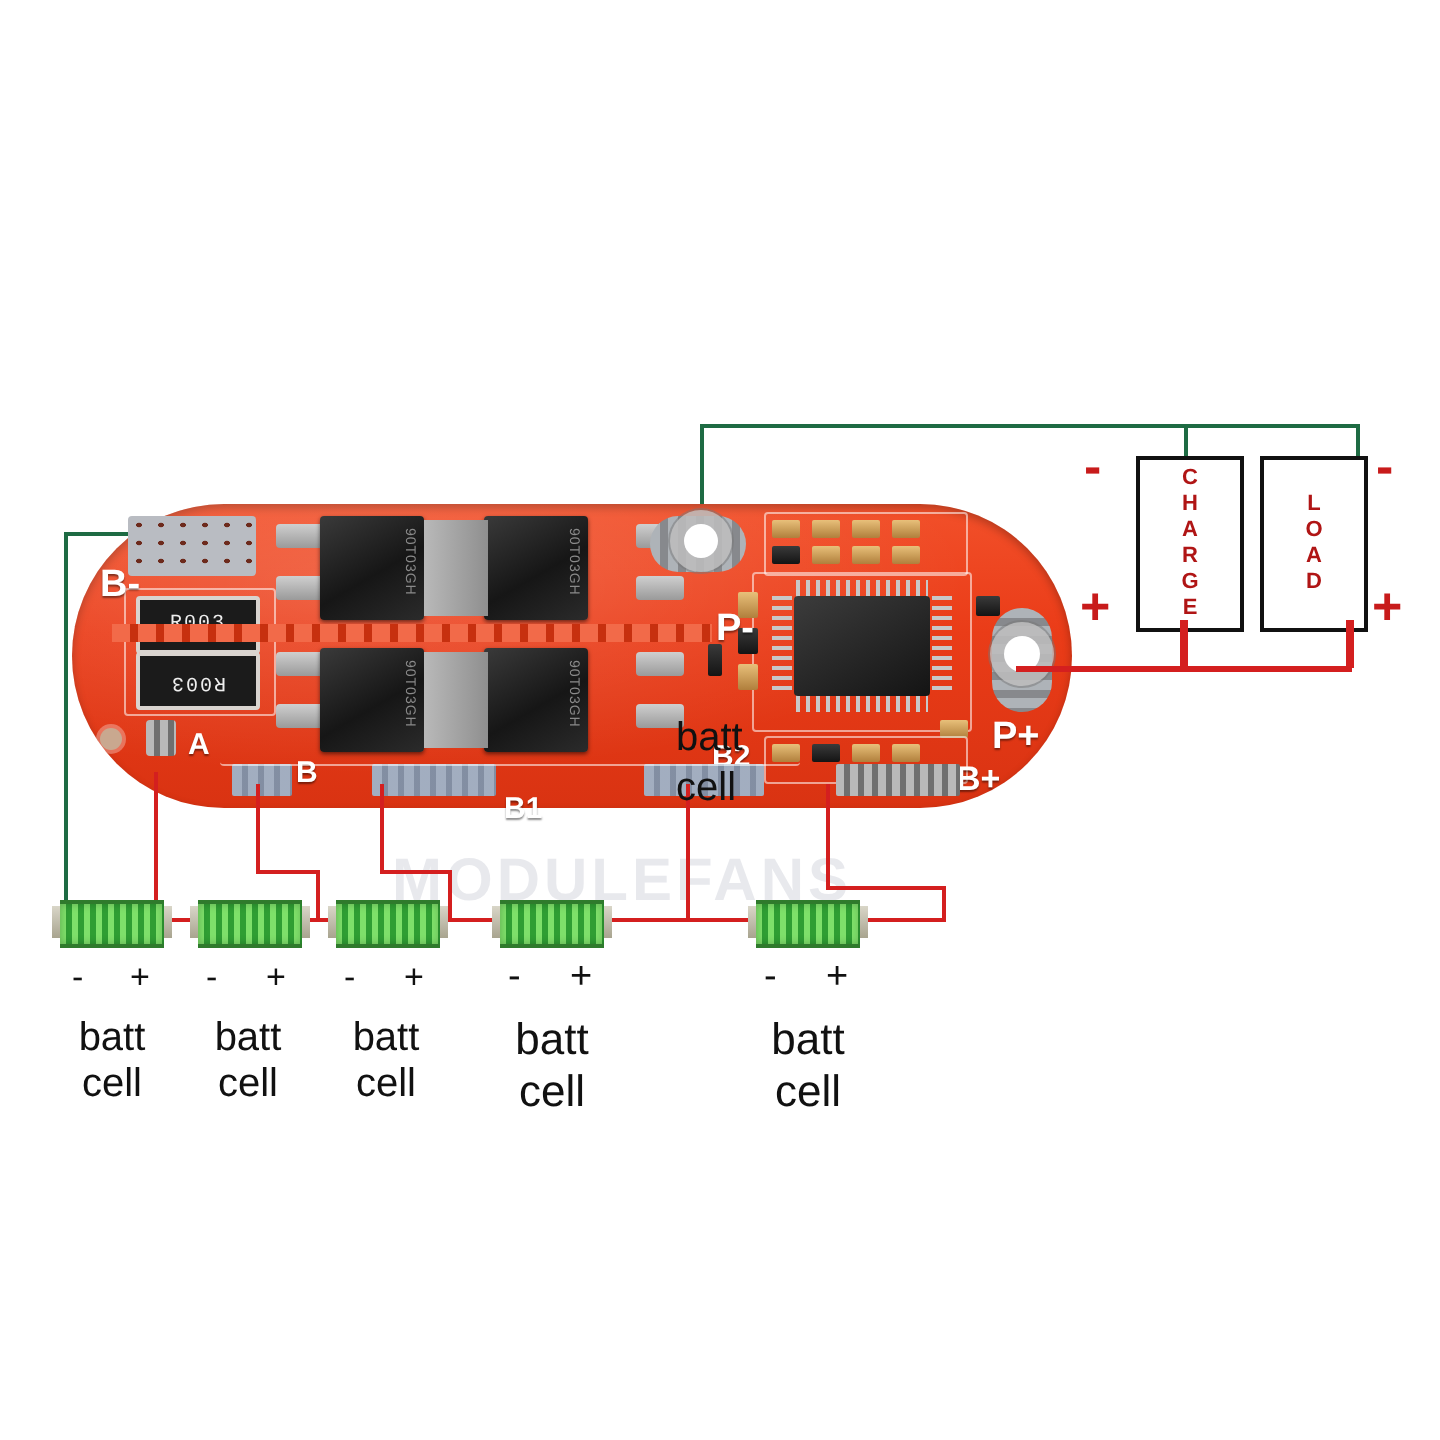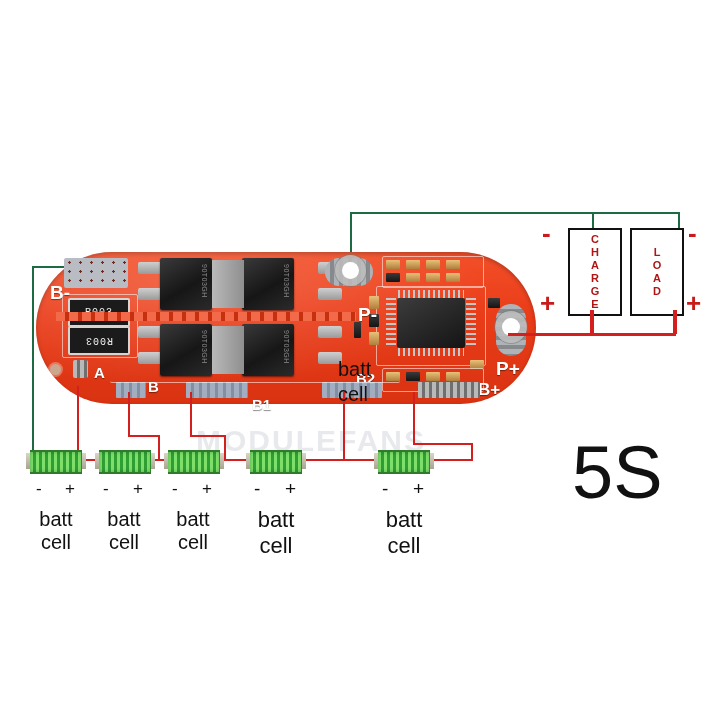--- a/index.html
+++ b/index.html
@@ -265,15 +265,14 @@
   <div class="psign" style="left:688px;top:218px;">-</div>
   <div class="psign" style="left:686px;top:288px;">+</div>
 
   <div class="w" style="left:508px;top:333px;width:168px;height:3px;"></div>
   <div class="w" style="left:590px;top:310px;width:4px;height:24px;"></div>
   <div class="w" style="left:673px;top:310px;width:4px;height:24px;"></div>
 
   <div class="clabel" style="left:338px;top:358px;width:56px;text-align:left;">batt</div>
   <div class="clabel" style="left:338px;top:383px;width:56px;text-align:left;">cell</div>
 
-  <div class="title5s" style="left:572px;top:430px;">5S</div>
 
 </div>
 
 </body></html>

